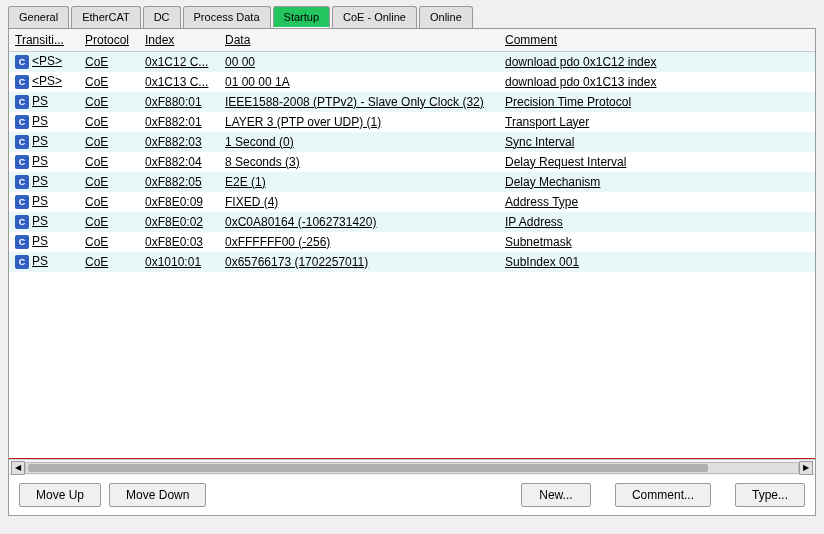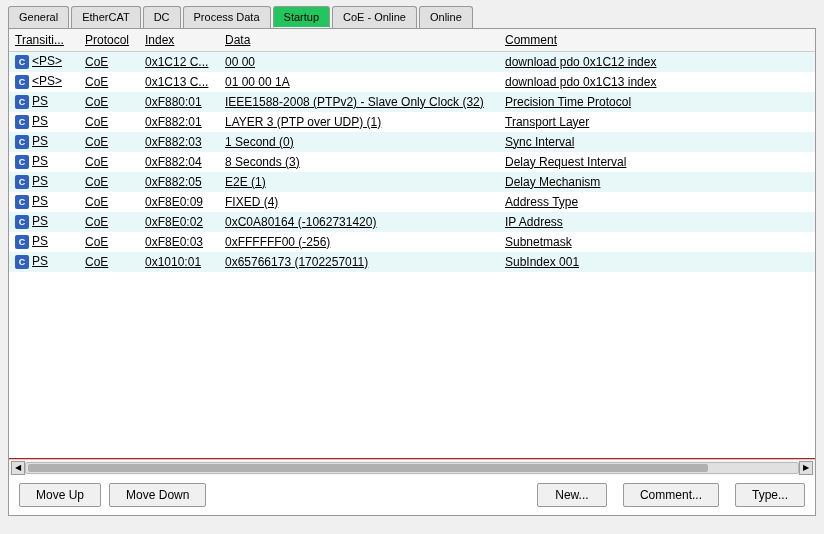--- a/index.html
+++ b/index.html
@@ -142,21 +142,21 @@
       border: 1px solid #999;
       cursor: pointer;
       font-size: 12px;
       border-radius: 2px;
       min-width: 70px;
       text-align: center;
     }
     .btn-right-group {
       margin-left: auto;
       display: flex;
-      gap: 16px;
+      gap: 24px;
     }
   </style>
 </head>
 <body>
 
 <div class="tabs-bar">
 
 <div class="tab">General</div>
     <div class="tab">EtherCAT</div>
     <div class="tab">DC</div>

